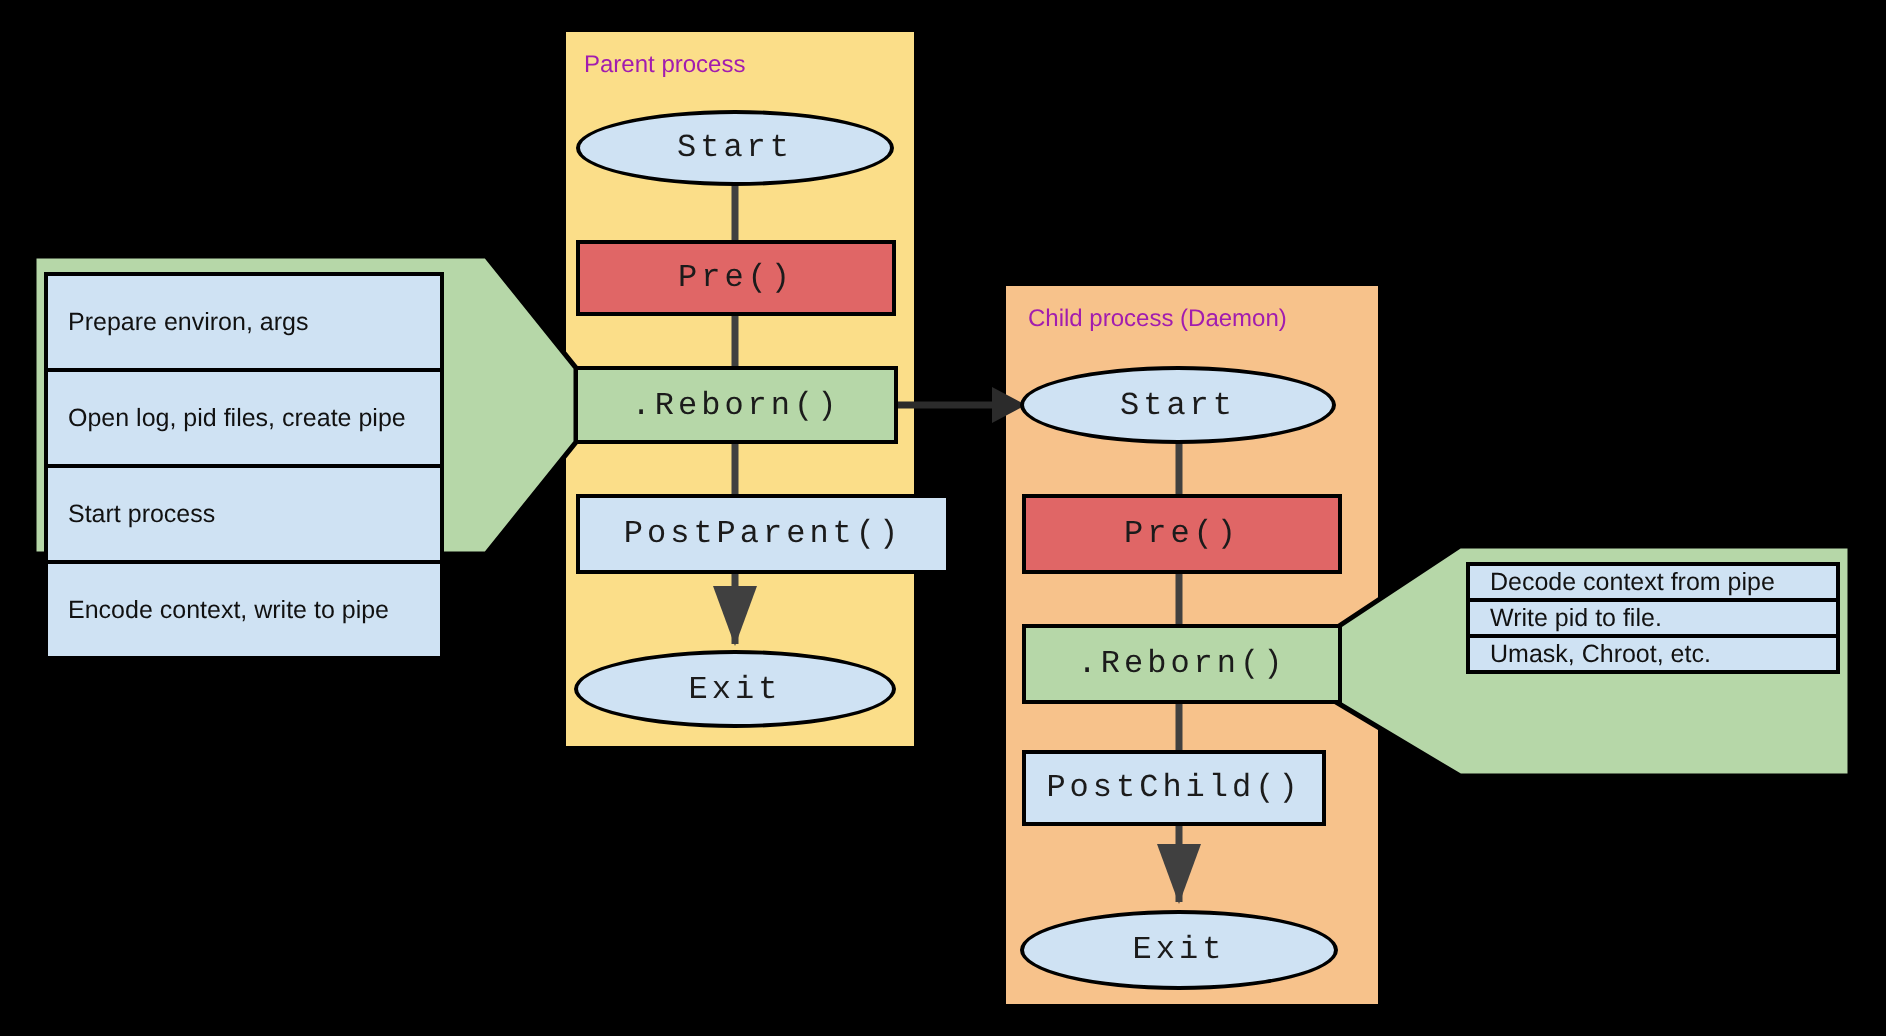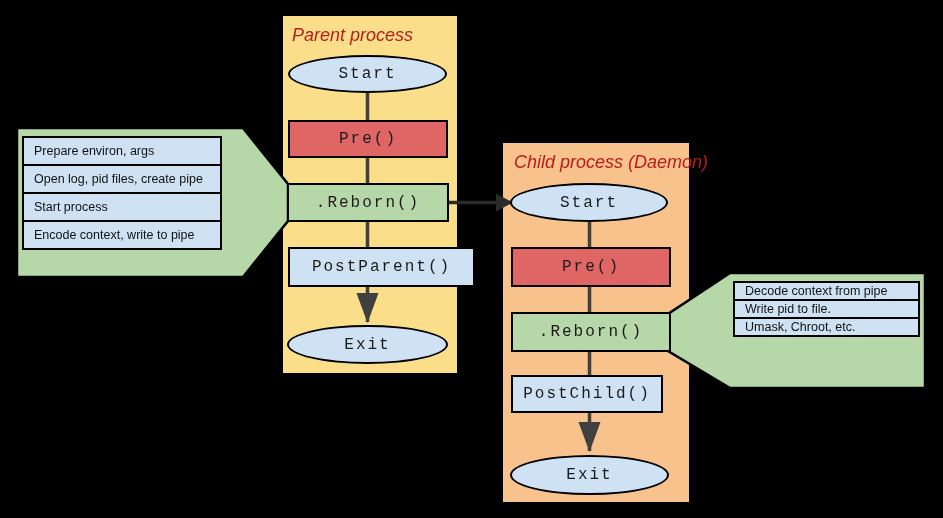--- a/index.html
+++ b/index.html
@@ -9,24 +9,23 @@
     background:#000000;
     overflow:hidden;
     font-family:"Liberation Sans", sans-serif;
   }
   .panel{
     position:absolute;
     z-index:1;
   }
   .panel-title{
     position:absolute;
-    font-size:18px;
-    color:#b91c1c;
+    font-size:12px;
+    color:#a21caf;
     white-space:nowrap;
-    font-style:italic;
   }
   .svg-layer{
     position:absolute;left:0;top:0;z-index:2;
   }
   .node{
     position:absolute;
     z-index:3;
     display:flex;align-items:center;justify-content:center;
     font-family:"Liberation Mono", monospace;
     font-size:16px;
@@ -49,21 +48,21 @@
     background:#CFE2F3;
     border:2px solid #000;
     margin-top:-2px;
     display:flex;align-items:center;
     padding-left:10px;
     font-size:12.5px;
     color:#111;
     white-space:nowrap;
   }
   .callout-row:first-child{margin-top:0;}
-  .left-rows .callout-row{width:200px;height:30px;}
+  .left-rows .callout-row{width:200px;height:50px;}
   .right-rows .callout-row{width:187px;height:20px;}
 </style>
 </head>
 <body>
 
 <div class="stage">
 
   <div class="panel" style="left:283px;top:16px;width:174px;height:357px;background:#FBDE89;">
     <div class="panel-title" style="left:9px;top:9px;">Parent process</div>
   </div>

